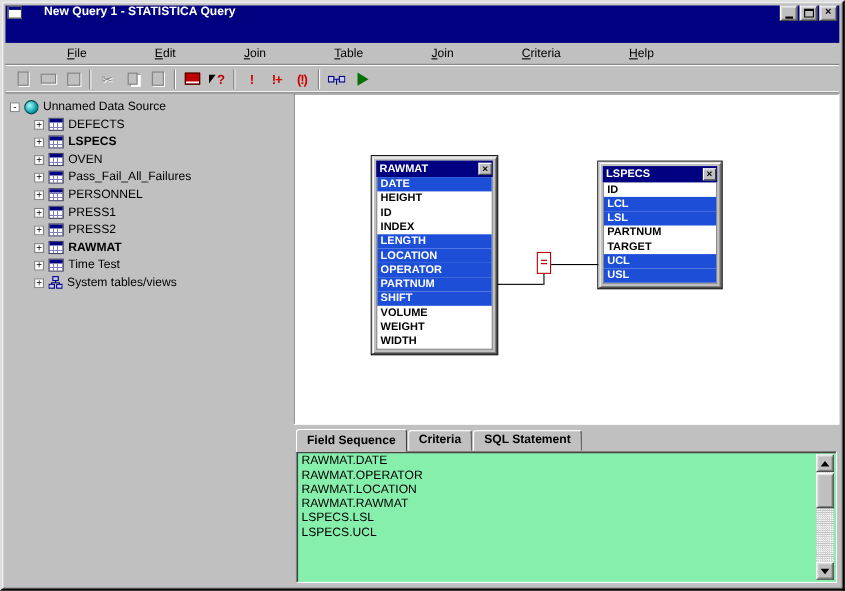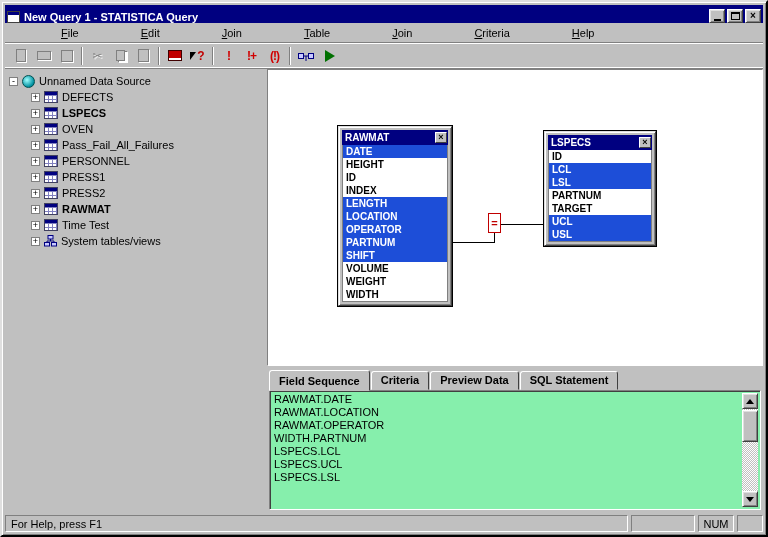--- a/index.html
+++ b/index.html
@@ -5,21 +5,21 @@
   * { margin:0; padding:0; box-sizing:border-box; }
   html,body { width:768px; height:537px; overflow:hidden; }
   body { font-family:"Liberation Sans", sans-serif; font-size:11px; color:#000; background:#c0c0c0; }
 
   .window { position:absolute; inset:0; background:#c0c0c0;
     border:2px solid; border-color:#dfdfdf #000 #000 #dfdfdf;
     box-shadow: inset 1px 1px 0 #fff, inset -1px -1px 0 #808080;
     padding:3px; display:flex; flex-direction:column; }
 
   
-  .title-bar { height:18px; background:#000080; color:#fff; display:flex; align-items:flex-end; padding:0 2px; flex:0 0 auto; }
+  .title-bar { height:34px; background:#000080; color:#fff; display:flex; align-items:flex-start; padding:0 2px; flex:0 0 auto;gap:16px; }
   .app-icon { width:13px; height:12px; background:#fff; border:1px solid #404040; position:relative; }
   .app-icon::before { content:""; position:absolute; left:0; right:0; top:0; height:3px; background:#000080; }
   .title-text { flex:1; margin-left:4px; font-weight:bold; font-size:11px; white-space:nowrap; }
   .tb-buttons { display:flex; gap:2px; }
   .win-btn { width:16px; height:14px; background:#c0c0c0; border:1px solid; border-color:#fff #404040 #404040 #fff;
     box-shadow: inset 1px 1px 0 #dfdfdf, inset -1px -1px 0 #808080;
     display:flex; align-items:center; justify-content:center; color:#000; font-size:9px; font-weight:bold; }
   .glyph-min { width:7px; height:2px; background:#000; margin-top:7px; }
   .glyph-max { width:9px; height:8px; border:1px solid #000; border-top:2px solid #000; }
   .glyph-close { font-size:10px; line-height:10px; font-weight:bold; }
@@ -311,45 +311,37 @@
         <div class="join-line" style="left:184px; top:172px; width:42px; height:1px;"></div>
         <div class="join-line" style="left:226px; top:154px; width:1px; height:19px;"></div>
         <div class="join-line" style="left:226px; top:154px; width:50px; height:1px;"></div>
         <div class="join-box">=</div>
       </div>
 
       <div class="bottom-panel">
         <div class="tabs-row">
           <div class="tab active">Field Sequence</div>
           <div class="tab">Criteria</div>
-          <div class="tab">Preview Data</div>
           <div class="tab">SQL Statement</div>
         </div>
         <div class="listbox">
           <div class="list-item">RAWMAT.DATE</div>
+          <div class="list-item">RAWMAT.OPERATOR</div>
           <div class="list-item">RAWMAT.LOCATION</div>
-          <div class="list-item">RAWMAT.OPERATOR</div>
-          <div class="list-item">WIDTH.PARTNUM</div>
-          <div class="list-item">LSPECS.LCL</div>
+          <div class="list-item">RAWMAT.RAWMAT</div>
+          <div class="list-item">LSPECS.LSL</div>
           <div class="list-item">LSPECS.UCL</div>
-          <div class="list-item">LSPECS.LSL</div>
           <div class="scrollbar">
             <div class="sb-btn sb-up">
                 <div class="tri-up"></div>
               </div>
             <div class="sb-thumb"></div>
             <div class="sb-btn sb-down">
                 <div class="tri-down"></div>
               </div>
           </div>
         </div>
       </div>
     </div>
   </div>
 
-  <div class="status-bar">
-    <div class="status-panel status-msg">For Help, press F1</div>
-    <div class="status-panel sp-a"></div>
-    <div class="status-panel sp-num">NUM</div>
-    <div class="status-panel sp-b"></div>
-  </div>
 
 </div>
 
 </body></html>

